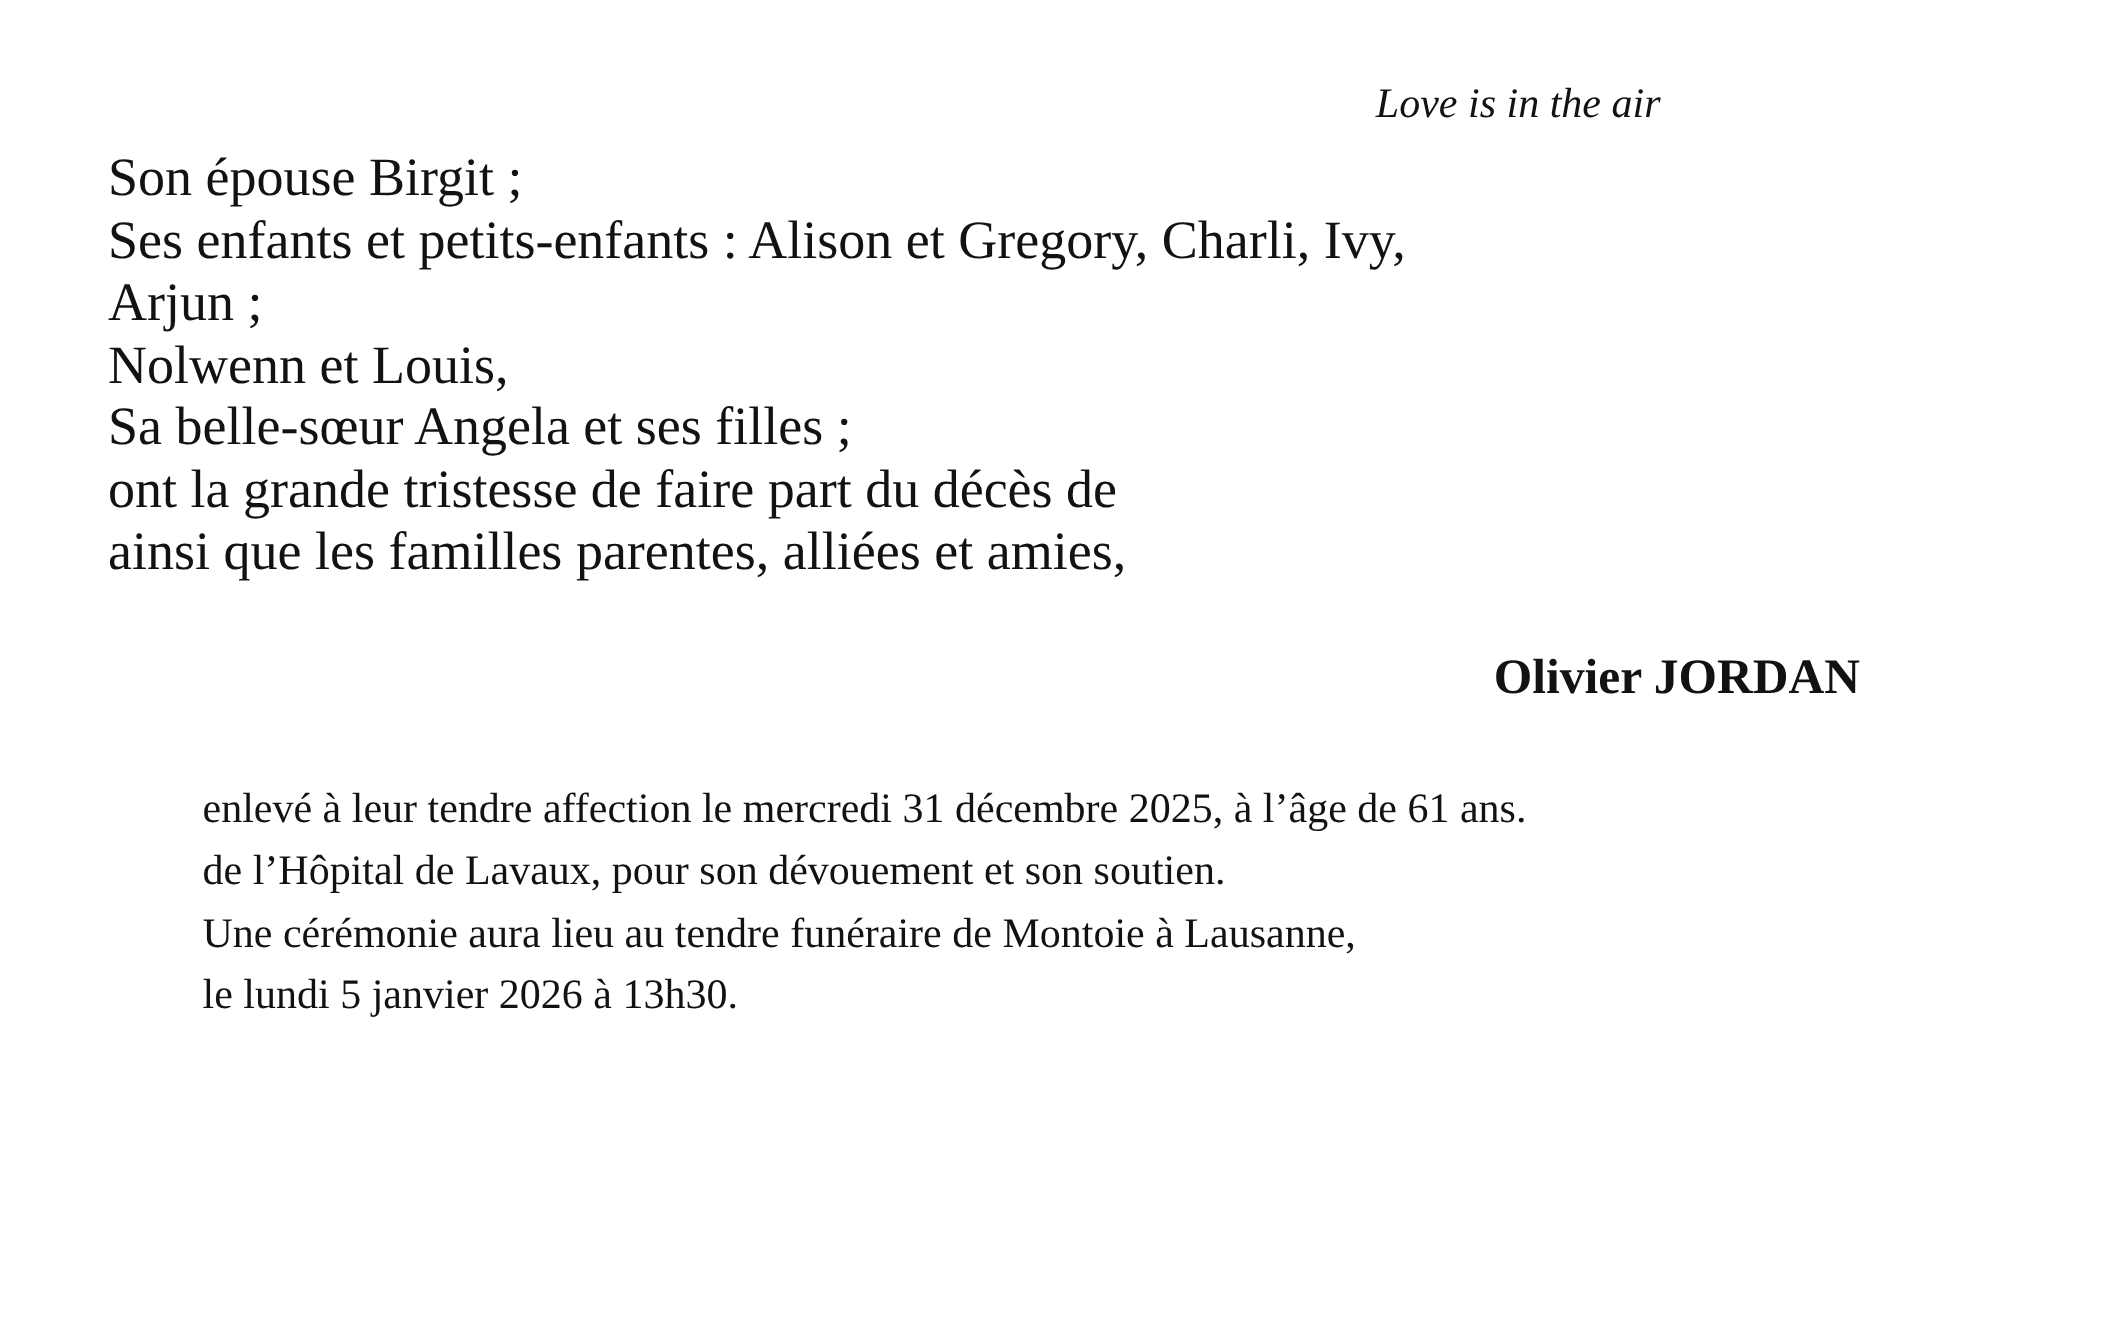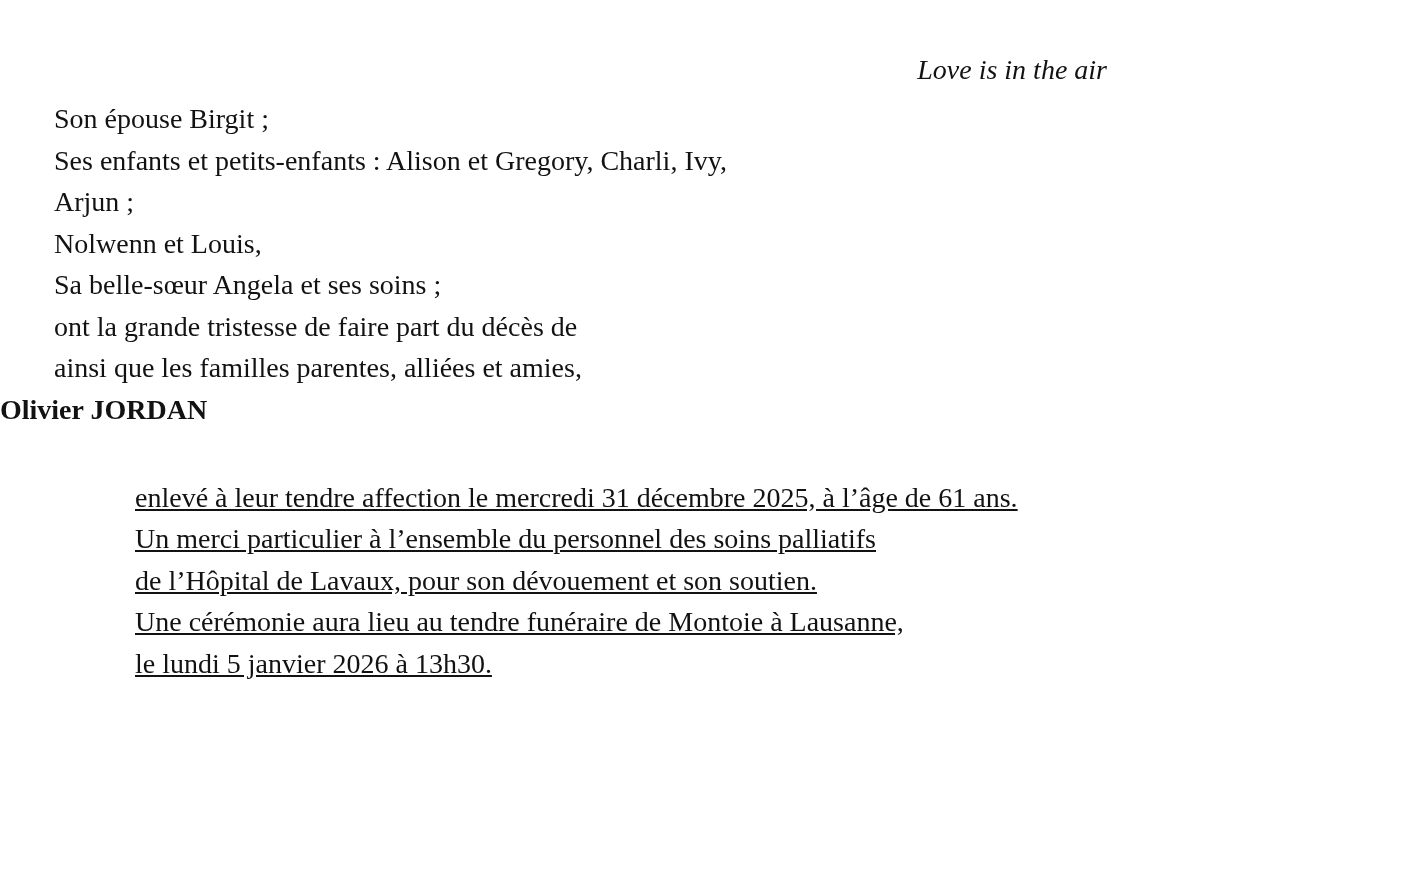--- a/index.html
+++ b/index.html
@@ -18,61 +18,60 @@
   .quote {
     margin-top: 54px;
     padding-right: 133px;
     text-align: right;
     font-style: italic;
     font-size: 28px;
     line-height: 32px;
   }
   .intro-block {
     margin-top: 12px;
-    margin-left: 54px;
+    margin-left: 72px;
     margin-right: 120px;
-    font-size: 28px;
+    font-size: 36px;
     line-height: 41.5px;
   }
   .deceased-name {
-    text-align: left;
-    font-size: 28px;
+    margin-top: 42px;
+    text-align: right;
+    font-size: 33px;
     font-weight: bold;
     line-height: 42px;
   }
   .details-block {
     margin-top: 46px;
     margin-left: 135px;
     margin-right: 120px;
     font-size: 28px;
     line-height: 41.5px;
-    text-decoration: underline;
   }
   .bold { font-weight: bold; }
 </style>
 </head>
 <body>
 
 <div class="page">
 
   <div class="quote">Love is in the air</div>
 
   <div class="intro-block">
     <div>Son épouse Birgit ;</div>
     <div>Ses enfants et petits-enfants : Alison et Gregory, Charli, Ivy,</div>
     <div>Arjun ;</div>
     <div>Nolwenn et Louis,</div>
-    <div>Sa belle-sœur Angela et ses soins ;</div>
+    <div>Sa belle-sœur Angela et ses filles ;</div>
     <div>ont la grande tristesse de faire part du décès de</div>
     <div>ainsi que les familles parentes, alliées et amies,</div>
   </div>
 
   <div class="deceased-name">Olivier JORDAN</div>
 
   <div class="details-block">
     <div>enlevé à leur tendre affection le mercredi 31 décembre 2025, à l’âge de 61 ans.</div>
-    <div>Un merci particulier à l’ensemble du personnel des soins palliatifs</div>
     <div>de l’Hôpital de Lavaux, pour son dévouement et son soutien.</div>
     <div>Une cérémonie aura lieu au tendre funéraire de Montoie à Lausanne,</div>
     <div>le lundi 5 janvier 2026 à 13h30.</div>
   </div>
 
 </div>
 
 </body></html>

